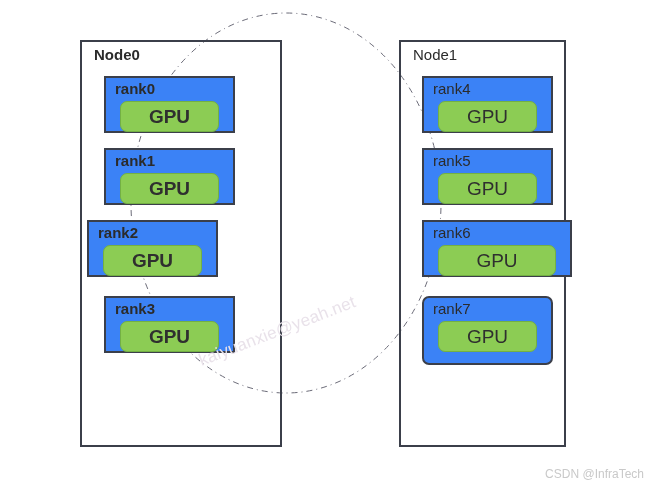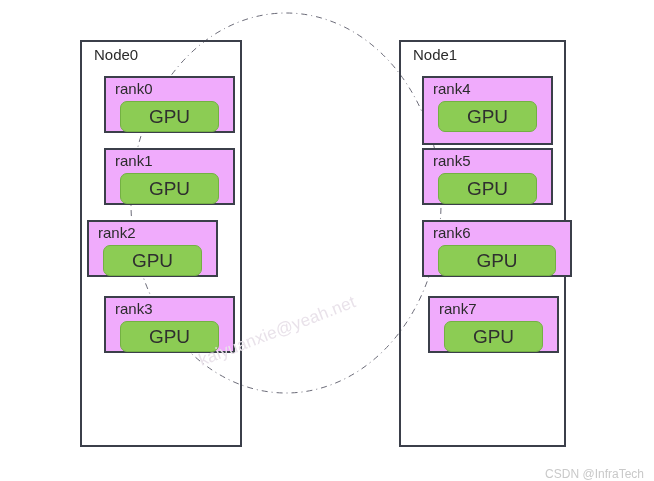--- a/index.html
+++ b/index.html
@@ -36,21 +36,21 @@
     top: 4px;
     left: 12px;
     font-size: 15px;
     color: #2b2b2b;
     line-height: 18px;
     white-space: nowrap;
   }
   .rank-box {
     position: absolute;
     border: 2px solid #3b3f4a;
-    background: #f0abfc;
+    background: #3b82f6;
     box-sizing: border-box;
   }
   .rank-label {
     position: absolute;
     top: 2px;
     left: 9px;
     font-size: 15px;
     color: #2b2b2b;
     line-height: 18px;
     white-space: nowrap;
@@ -96,21 +96,21 @@
 </style>
 </head>
 <body>
 
 <div id="canvas" style="background: rgb(255, 255, 255);">
 
   <svg class="ellipse-layer" viewBox="0 0 654 481" xmlns="http://www.w3.org/2000/svg">
     <ellipse id="ring-ellipse" cx="286" cy="203" rx="155" ry="190" fill="none" stroke="#6b6b78" stroke-width="1" stroke-dasharray="1 4 6 4"></ellipse>
   </svg>
 
-  <div class="node-box" id="node-0" style="left: 80px; top: 40px; width: 162px; height: 407px; border-color: rgb(59, 63, 74);">
+  <div class="node-box" id="node-0" style="left: 80px; top: 40px; width: 202px; height: 407px; border-color: rgb(59, 63, 74); font-weight: bold;">
     <span class="node-label">Node0</span>
 
     <div class="rank-box" id="n0r0" style="left: 22px; top: 34px; width: 131px; height: 57px; border-color: rgb(59, 63, 74);">
       <span class="rank-label">rank0</span>
       <div class="gpu-box" style="background: rgb(140, 204, 84); border-color: rgb(115, 176, 67);">
         <span class="gpu-label">GPU</span>
       </div>
     </div>
 
     <div class="rank-box" id="n0r1" style="left: 22px; top: 106px; width: 131px; height: 57px; border-color: rgb(59, 63, 74); padding-left: 44px;">
@@ -131,42 +131,42 @@
       <span class="rank-label">rank3</span>
       <div class="gpu-box" style="background: rgb(140, 204, 84); border-color: rgb(115, 176, 67);">
         <span class="gpu-label">GPU</span>
       </div>
     </div>
   </div>
 
   <div class="node-box" id="node-1" style="left: 399px; top: 40px; width: 167px; height: 407px; border-color: rgb(59, 63, 74);">
     <span class="node-label">Node1</span>
 
-    <div class="rank-box" id="n1r0" style="left: 21px; top: 34px; width: 131px; height: 69px; border-color: rgb(59, 63, 74);">
+    <div class="rank-box" id="n1r0" style="left: 21px; top: 34px; width: 131px; height: 57px; border-color: rgb(59, 63, 74);">
       <span class="rank-label">rank4</span>
       <div class="gpu-box" style="background: rgb(140, 204, 84); border-color: rgb(115, 176, 67);">
         <span class="gpu-label">GPU</span>
       </div>
     </div>
 
     <div class="rank-box" id="n1r1" style="left: 21px; top: 106px; width: 131px; height: 57px; border-color: rgb(59, 63, 74);">
       <span class="rank-label">rank5</span>
       <div class="gpu-box" style="background: rgb(140, 204, 84); border-color: rgb(115, 176, 67);">
         <span class="gpu-label">GPU</span>
       </div>
     </div>
 
     <div class="rank-box" id="n1r2" style="left: 21px; top: 178px; width: 150px; height: 57px; border-color: rgb(59, 63, 74);">
       <span class="rank-label">rank6</span>
       <div class="gpu-box" style="background: rgb(140, 204, 84); border-color: rgb(115, 176, 67);">
         <span class="gpu-label">GPU</span>
       </div>
     </div>
 
-    <div class="rank-box" id="n1r3" style="left: 27px; top: 254px; width: 131px; height: 57px; border-color: rgb(59, 63, 74);">
+    <div class="rank-box" id="n1r3" style="left: 21px; top: 254px; width: 131px; height: 69px; border-color: rgb(59, 63, 74); border-radius: 7px;">
       <span class="rank-label">rank7</span>
       <div class="gpu-box" style="background: rgb(140, 204, 84); border-color: rgb(115, 176, 67);">
         <span class="gpu-label">GPU</span>
       </div>
     </div>
   </div>
 
   <div class="watermark-diag">kaiyuanxie@yeah.net</div>
   <div class="watermark-corner">CSDN @InfraTech</div>
 

